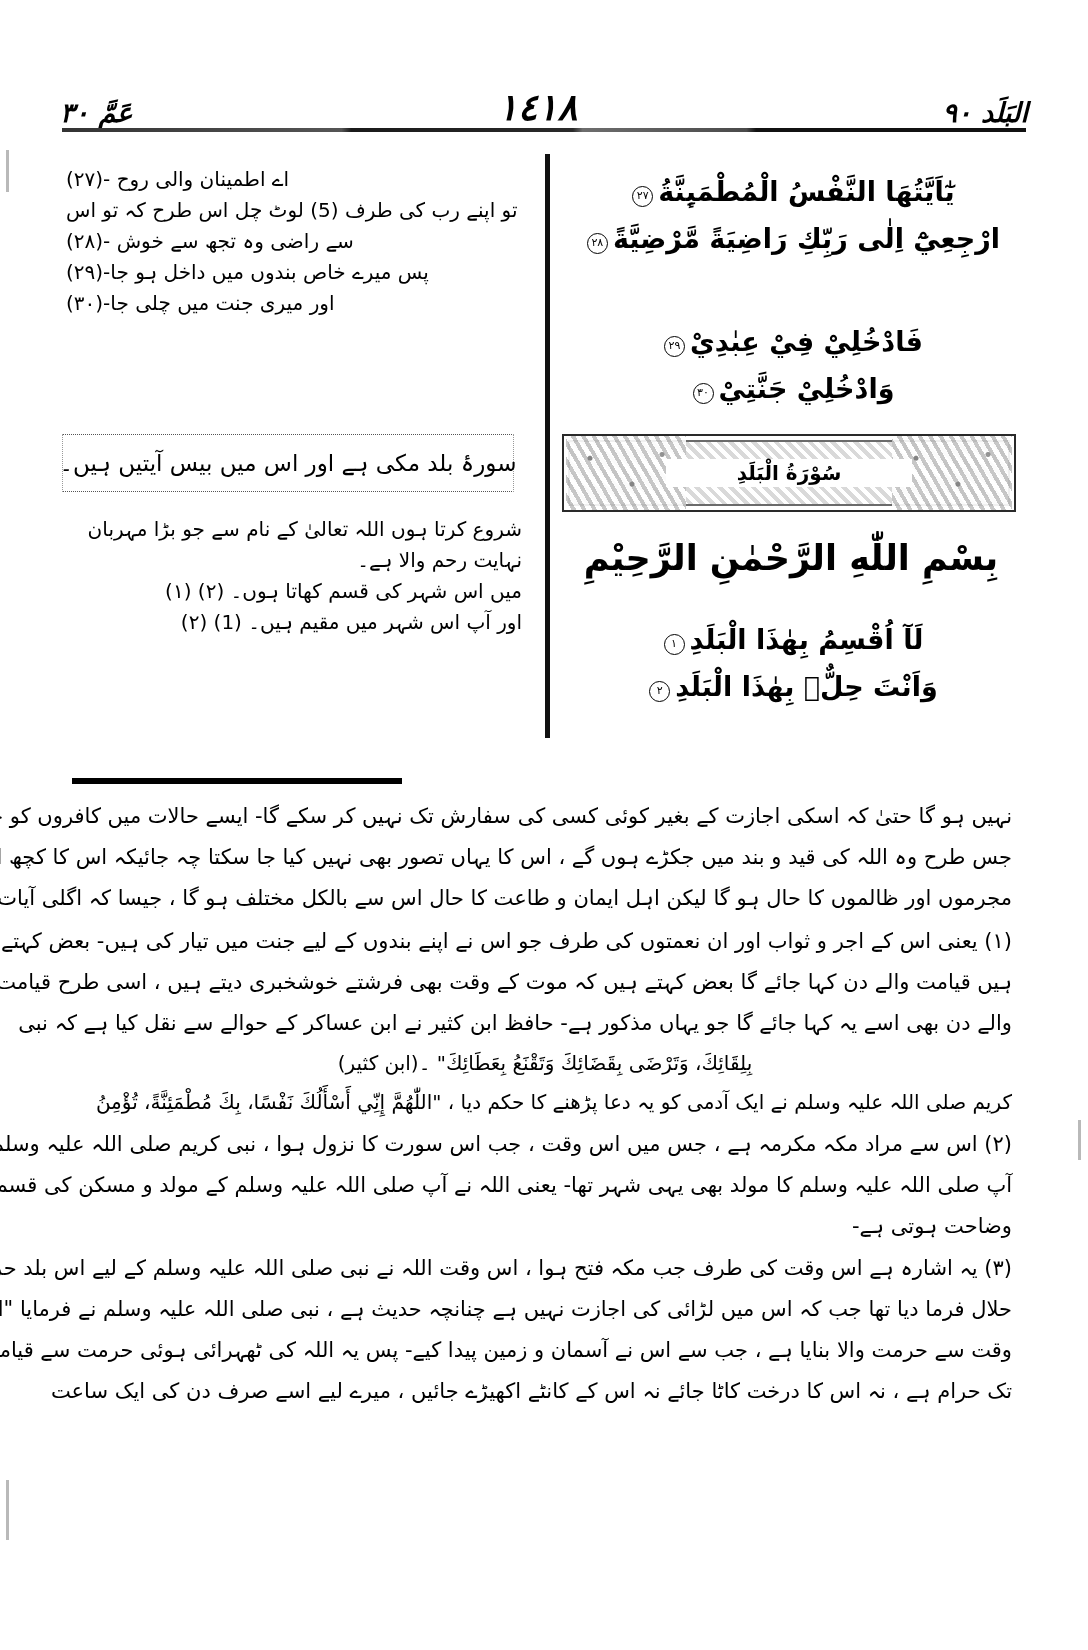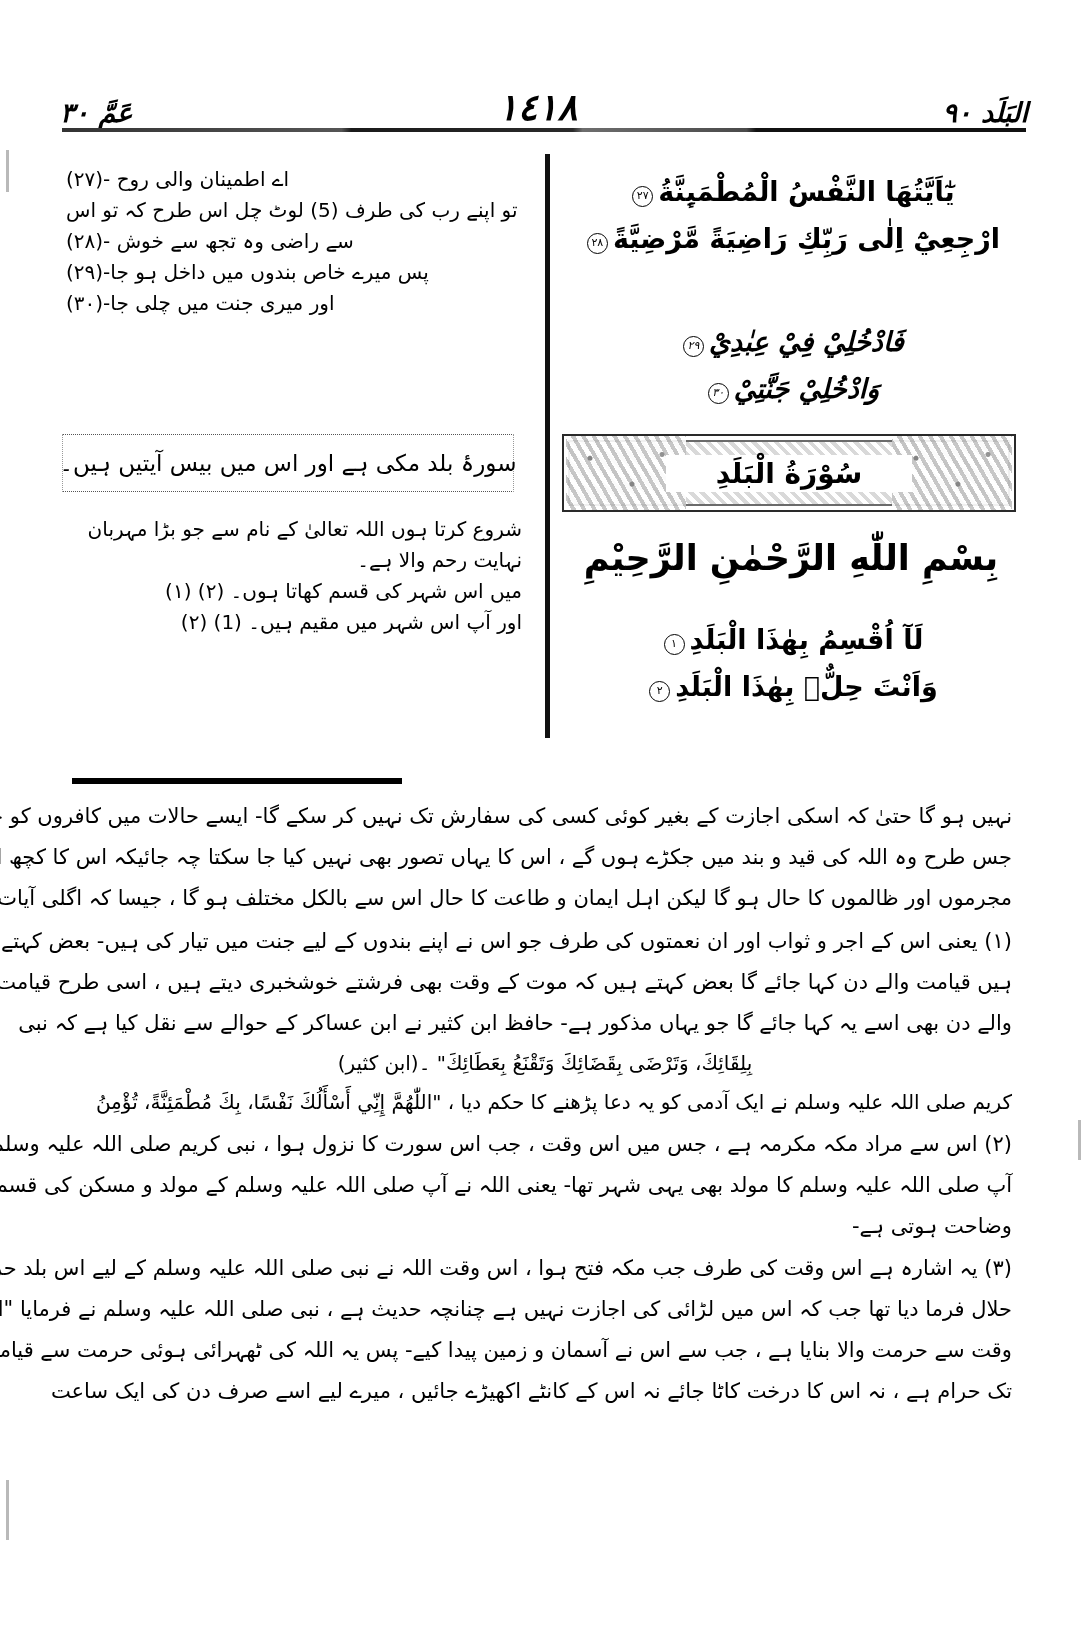--- a/index.html
+++ b/index.html
@@ -42,21 +42,21 @@
     font-family:"DejaVu Sans","Liberation Sans",sans-serif;
     font-size:27px;line-height:1.75;white-space:nowrap;
     text-align:center;font-weight:600;letter-spacing:-0.5px;
   }
   .aya .num{
     display:inline-block;border:1.6px solid #000;border-radius:50%;
     width:19px;height:19px;line-height:17px;font-size:11px;
     text-align:center;margin:0 5px;vertical-align:2px;font-weight:400;
   }
   .a-grp1{position:absolute;top:22px;right:0;width:470px;}
-  .a-grp2{position:absolute;top:172px;right:0;width:470px;font-style:italic;}
+  .a-grp2{position:absolute;top:172px;right:0;width:470px;}
   .a-grp3{position:absolute;top:470px;right:0;width:470px;}
 
   
   .surah-banner{
     position:absolute;top:288px;right:10px;width:450px;height:74px;
     border:2px solid #2a2a2a;
     background:
       repeating-linear-gradient(45deg,#ffffff 0 4px,#d9d9d9 4px 8px);
     display:flex;align-items:center;justify-content:center;
     box-shadow:inset 0 0 0 4px #ffffff, inset 0 0 0 6px #6b6b6b;
@@ -70,21 +70,21 @@
       repeating-linear-gradient(60deg,#ffffff 0 5px,#c2c2c2 5px 9px);
     opacity:.9;
   }
   .banner-orn.l{left:2px;}
   .banner-orn.r{right:2px;}
   .banner-plate{
     position:relative;z-index:3;background:#ffffff;
     padding:2px 28px;min-width:190px;text-align:center;
   }
   .banner-title{
-    font-size:28px;font-weight:700;white-space:nowrap;letter-spacing:-0.5px;
+    font-size:20px;font-weight:700;white-space:nowrap;letter-spacing:-0.5px;
   }
   .bismillah{
     position:absolute;top:392px;right:0;width:470px;text-align:center;
     font-size:35px;font-weight:600;white-space:nowrap;letter-spacing:-0.5px;
   }
 
   
   .urdu-col{
     position:absolute;top:0;left:0;width:468px;height:596px;
     direction:rtl;

